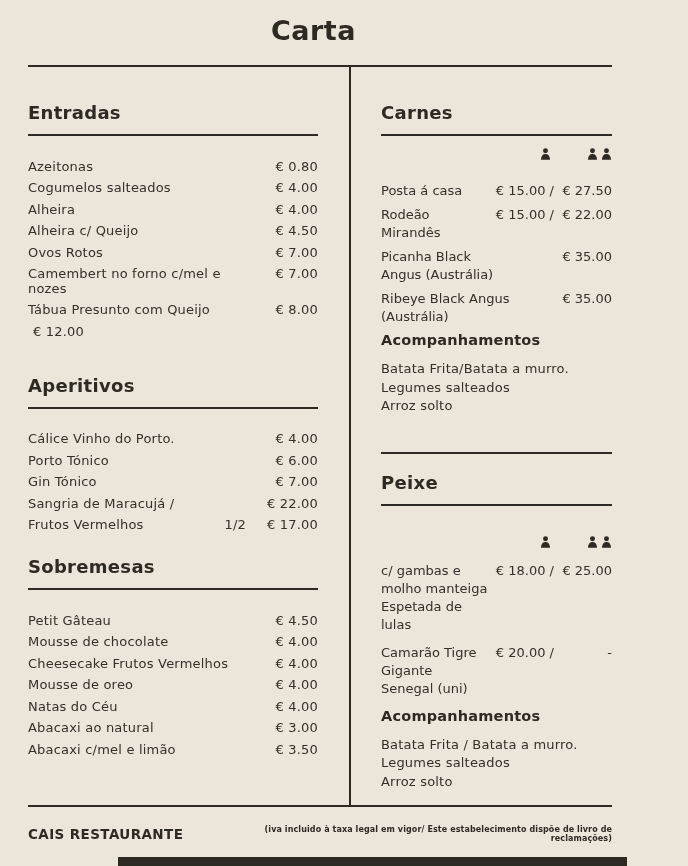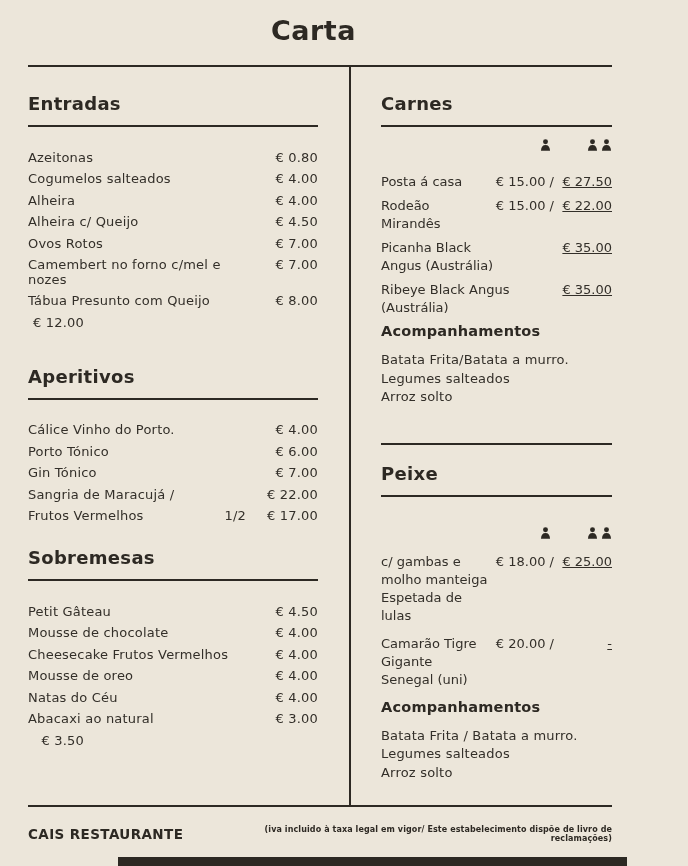--- a/index.html
+++ b/index.html
@@ -17,21 +17,21 @@
   }
   .top-rule { border-top:2px solid #2d2923; margin:19px 15px 0 28px; }
   .columns {
     display:flex; height:740px; margin:0 15px 0 28px;
     border-bottom:2px solid #2d2923;
   }
   .col-left { width:321px; padding-right:31px; }
   .col-right { flex:1; border-left:2px solid #2d2923; padding-left:30px; }
 
   .sec { }
-  .sec-title { font-size:18px; font-weight:700; letter-spacing:.3px; color:#2d2923; margin-top:26px; }
+  .sec-title { font-size:18px; font-weight:700; letter-spacing:.3px; color:#2d2923; margin-top:35px; }
   .sec-gap-1 .sec-title { margin-top:32px; }
   .sec-gap-2 .sec-title { margin-top:20px; }
   .sec-rule { border-top:2px solid #2d2923; margin-top:11px; }
 
   ul.items { list-style:none; margin-top:20px; }
   ul.items.tight { margin-top:12px; }
   li.item {
     display:flex; align-items:baseline;
     padding:3.5px 0; font-size:13px; line-height:14.5px; letter-spacing:.2px;
   }
@@ -40,21 +40,21 @@
   .pr { min-width:56px; text-align:right; white-space:nowrap; }
 
   
   li.r-item {
     display:flex; align-items:flex-start;
     margin-bottom:6px; padding:0; font-size:13px; line-height:18px;
   }
   .peixe li.r-item { margin-bottom:10px; }
   .nm-block { flex:1; padding-right:8px; }
   .prices { display:flex; white-space:nowrap; }
-  .pb { min-width:58px; text-align:right;text-decoration:underline; }
+  .pb { min-width:58px; text-align:right; }
 
   .icons-row {
     display:flex; justify-content:flex-end; align-items:center;
     gap:36px; margin-top:10px; height:16px; color:#2d2923;
   }
   .peixe .icons-row { margin-top:28px; }
   .icon-group { display:flex; gap:3px; align-items:center; }
   .icon-group svg { fill:#2d2923; }
 
   .sides { }
@@ -172,20 +172,21 @@
             </li>
           <li class="item">
               <span class="nm">Natas do Céu</span>
               <span class="pr">€ 4.00</span>
             </li>
           <li class="item">
               <span class="nm">Abacaxi ao natural</span>
               <span class="pr">€ 3.00</span>
             </li>
           <li class="item">
+              <span class="nm">Abacaxi c/mel e limão</span>
               <span class="pr">€ 3.50</span>
             </li>
         </ul>
       </section>
 
     </div>
 
     <div class="col-right">
 
       <section class="sec carnes">

